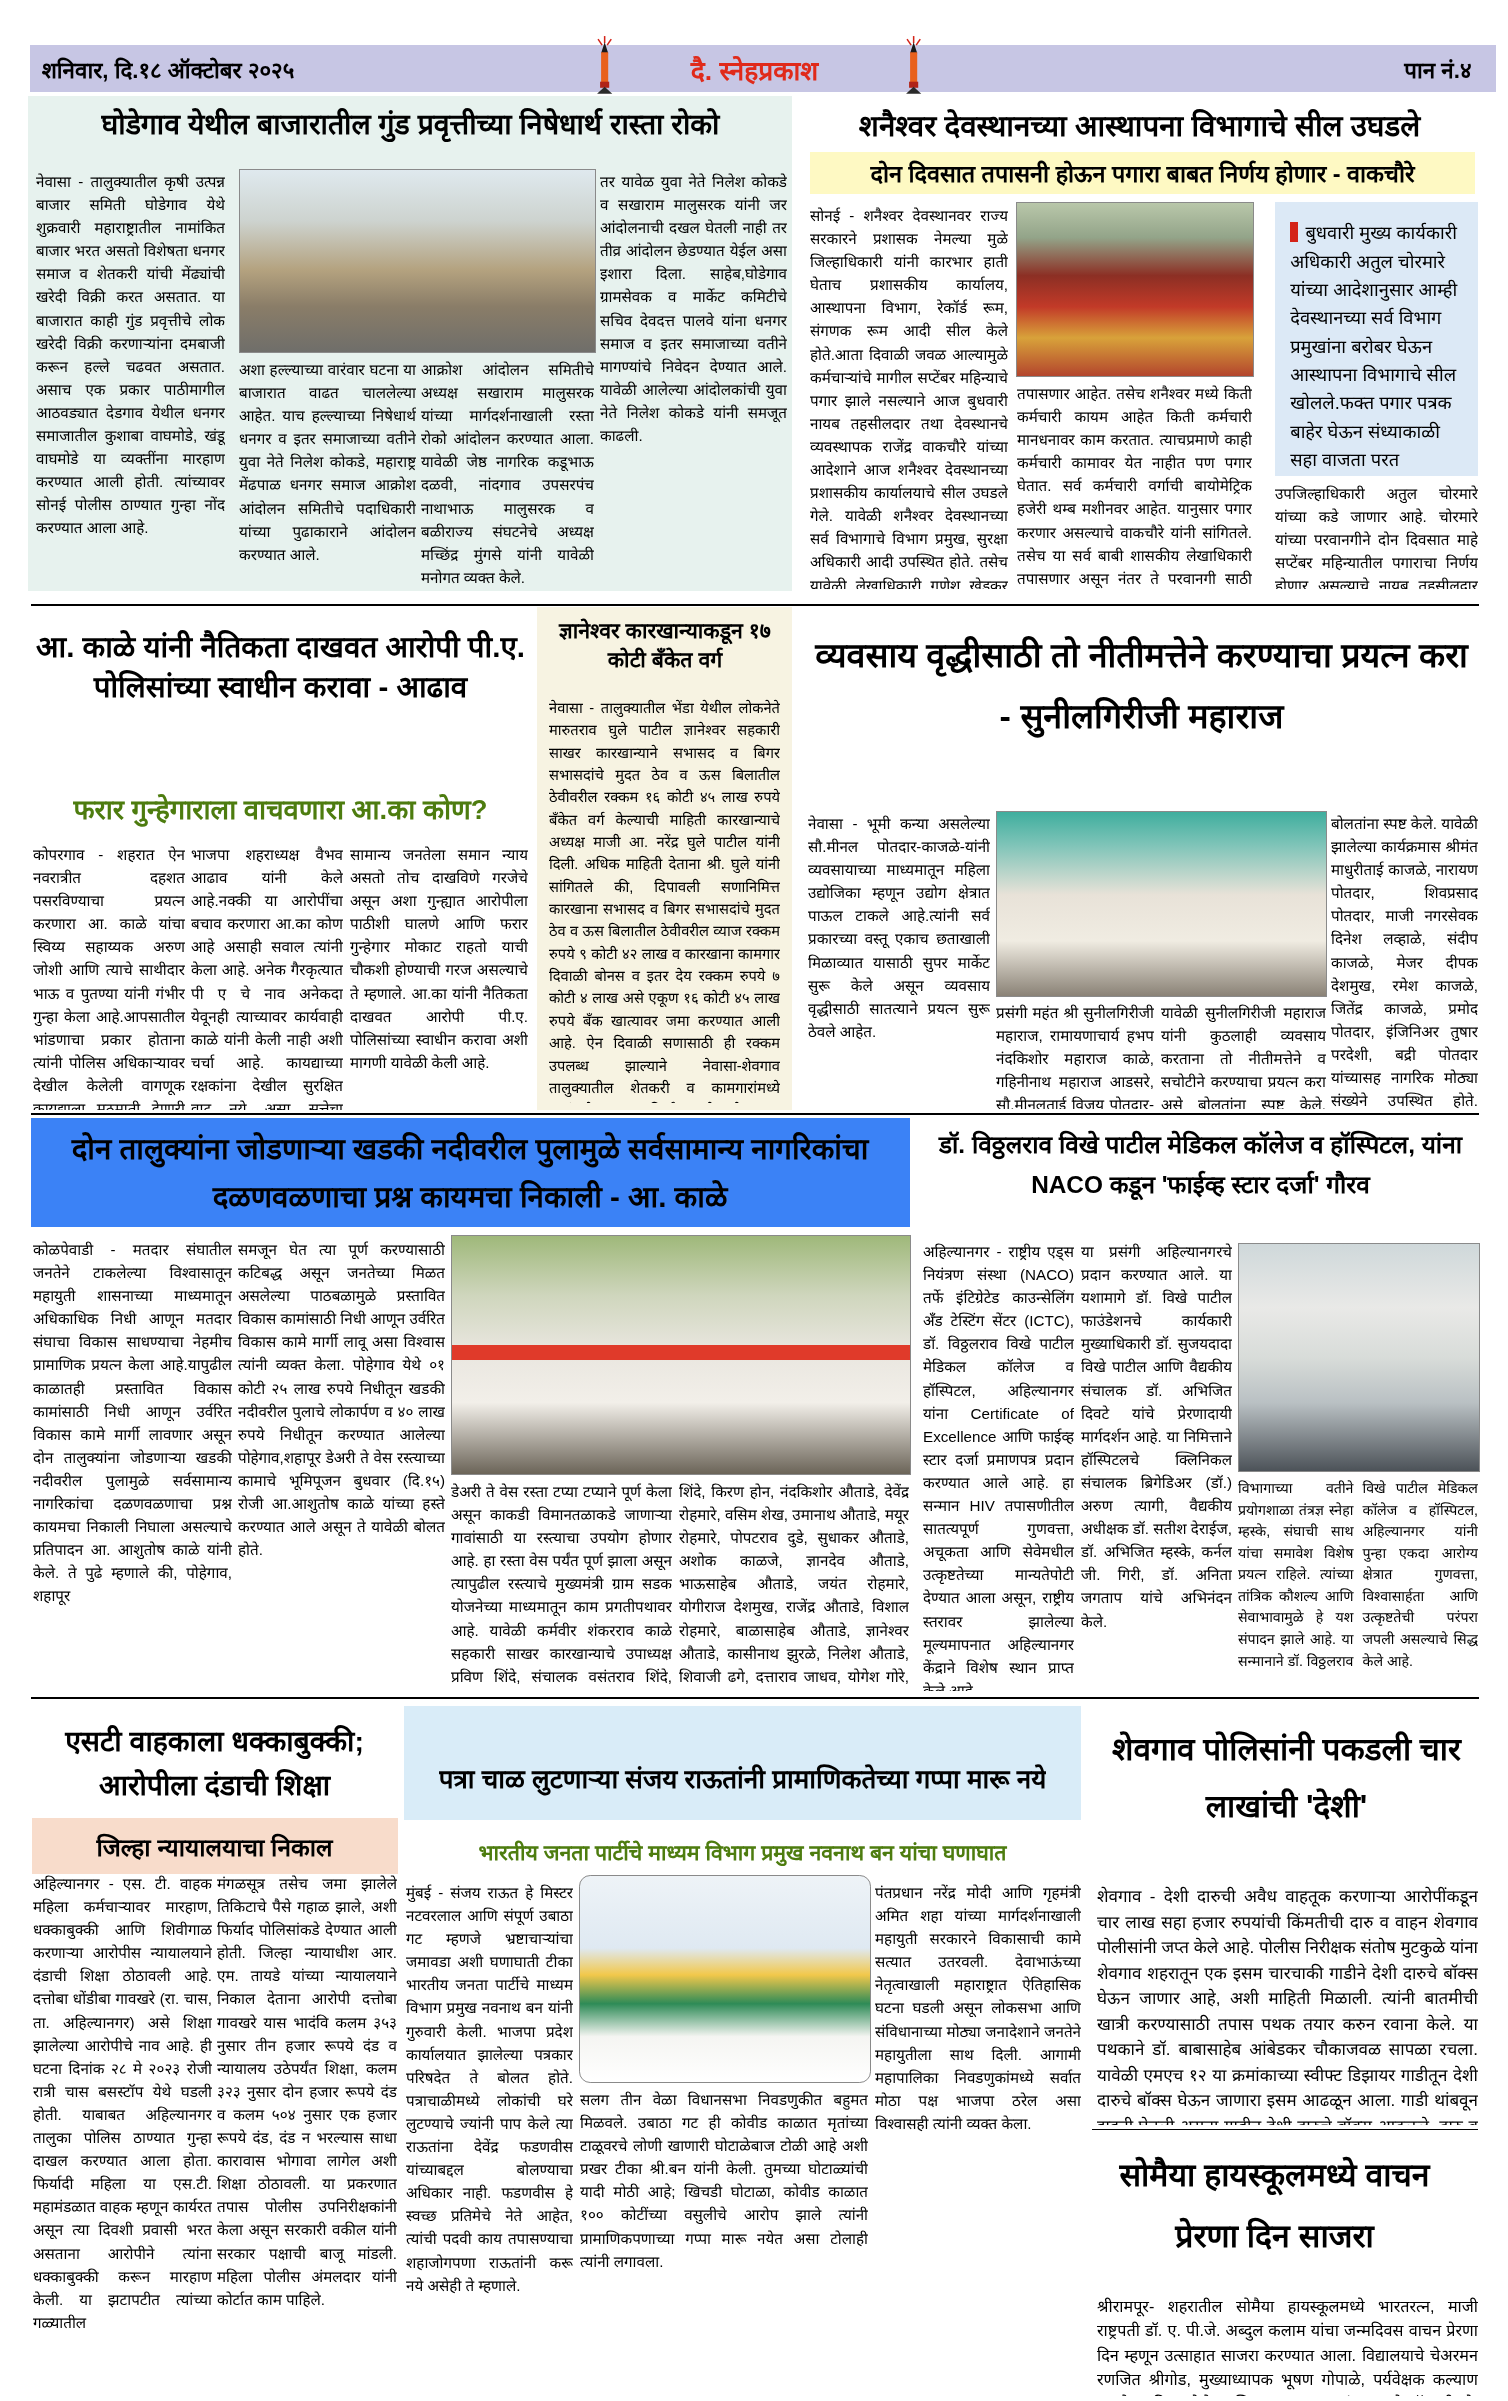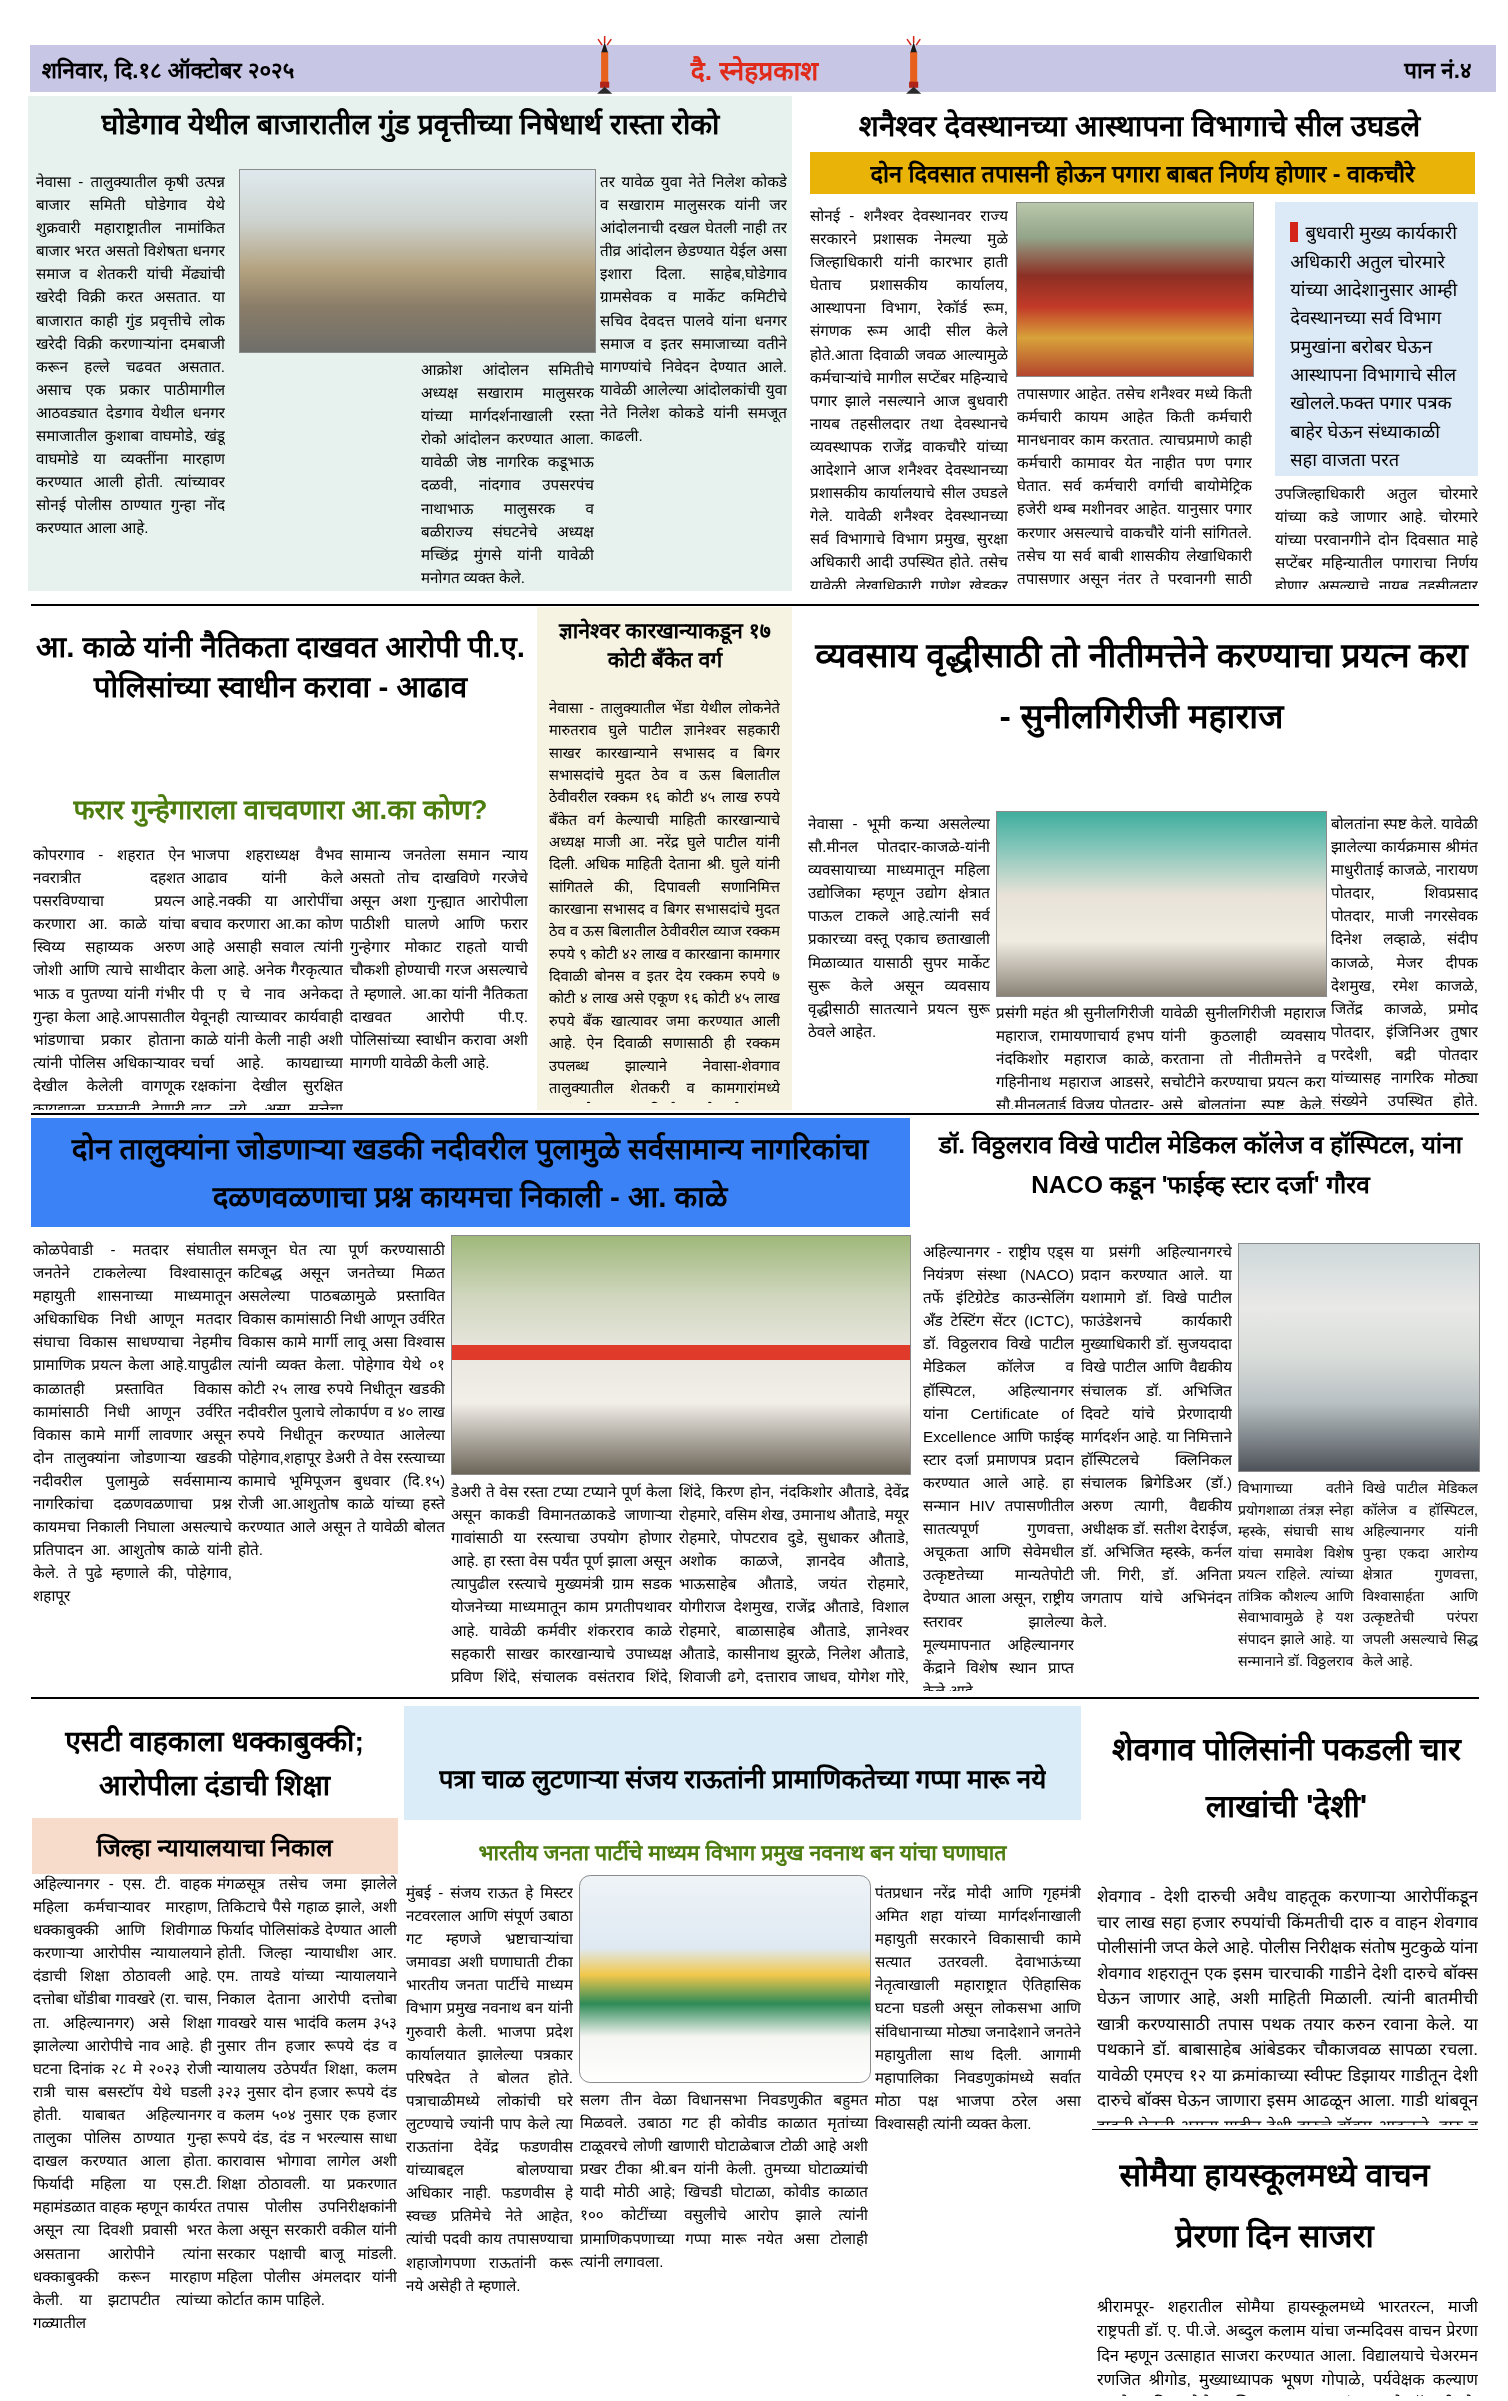--- a/index.html
+++ b/index.html
@@ -48,25 +48,26 @@
         </svg>
     </span>
   </div>
 
   <div style="position:absolute;left:28px;top:96px;width:764px;height:495px;background:#e7f2ee;"></div>
   <div class="h nowrap" style="left:36px;top:104px;width:749px;font-size:28.4px;">घोडेगाव येथील बाजारातील गुंड प्रवृत्तीच्या निषेधार्थ रास्ता रोको</div>
   <div class="t" style="left:36px;top:170px;width:189px;height:416px;">
     <span>नेवासा - तालुक्यातील कृषी उत्पन्न बाजार समिती घोडेगाव येथे शुक्रवारी महाराष्ट्रातील नामांकित बाजार भरत असतो विशेषता धनगर समाज व शेतकरी यांची मेंढ्यांची खरेदी विक्री करत असतात. या बाजारात काही गुंड प्रवृत्तीचे लोक खरेदी विक्री करणाऱ्यांना दमबाजी करून हल्ले चढवत असतात. असाच एक प्रकार पाठीमागील आठवड्यात देडगाव येथील धनगर समाजातील कुशाबा वाघमोडे, खंडू वाघमोडे या व्यक्तींना मारहाण करण्यात आली होती. त्यांच्यावर सोनई पोलीस ठाण्यात गुन्हा नोंद करण्यात आला आहे.</span>
   </div>
   <div class="ph" style="left:239px;top:169px;width:355px;height:182px;background:linear-gradient(180deg,#dfe9ee 0%,#cdd3cf 28%,#b4a27f 55%,#8a7d68 75%,#6f6e6a 100%);"></div>
+  <div class="t" style="left:239px;top:358px;width:177px;height:229px;">अशा हल्ल्याच्या वारंवार घटना या बाजारात वाढत चाललेल्या आहेत. याच हल्ल्याच्या निषेधार्थ धनगर व इतर समाजाच्या वतीने युवा नेते निलेश कोकडे, महाराष्ट्र मेंढपाळ धनगर समाज आक्रोश आंदोलन समितीचे पदाधिकारी यांच्या पुढाकाराने आंदोलन करण्यात आले.</div>
   <div class="t" style="left:421px;top:358px;width:173px;height:229px;">आक्रोश आंदोलन समितीचे अध्यक्ष सखाराम मालुसरक यांच्या मार्गदर्शनाखाली रस्ता रोको आंदोलन करण्यात आला. यावेळी जेष्ठ नागरिक कडूभाऊ दळवी, नांदगाव उपसरपंच नाथाभाऊ मालुसरक व बळीराज्य संघटनेचे अध्यक्ष मच्छिंद्र मुंगसे यांनी यावेळी मनोगत व्यक्त केले.</div>
   <div class="t" style="left:600px;top:170px;width:187px;height:416px;">तर यावेळ युवा नेते निलेश कोकडे व सखाराम मालुसरक यांनी जर आंदोलनाची दखल घेतली नाही तर तीव्र आंदोलन छेडण्यात येईल असा इशारा दिला. साहेब,घोडेगाव ग्रामसेवक व मार्केट कमिटीचे सचिव देवदत्त पालवे यांना धनगर समाज व इतर समाजाच्या वतीने मागण्यांचे निवेदन देण्यात आले. यावेळी आलेल्या आंदोलकांची युवा नेते निलेश कोकडे यांनी समजूत काढली.</div>
 
   <div class="h nowrap" style="left:802px;top:104px;width:675px;font-size:29.5px;">शनैश्वर देवस्थानच्या आस्थापना विभागाचे सील उघडले</div>
-  <div class="band nowrap" style="left:810px;top:152px;width:665px;height:42px;background:#eab308;font-size:23.4px;">दोन दिवसात तपासनी होऊन पगारा बाबत निर्णय होणार - वाकचौरे</div>
+  <div class="band nowrap" style="left:810px;top:152px;width:665px;height:42px;background:#fef9c3;font-size:23.4px;">दोन दिवसात तपासनी होऊन पगारा बाबत निर्णय होणार - वाकचौरे</div>
   <div class="t" style="left:810px;top:204px;width:198px;height:385px;">सोनई - शनैश्वर देवस्थानवर राज्य सरकारने प्रशासक नेमल्या मुळे जिल्हाधिकारी यांनी कारभार हाती घेताच प्रशासकीय कार्यालय, आस्थापना विभाग, रेकॉर्ड रूम, संगणक रूम आदी सील केले होते.आता दिवाळी जवळ आल्यामुळे कर्मचाऱ्यांचे मागील सप्टेंबर महिन्याचे पगार झाले नसल्याने आज बुधवारी नायब तहसीलदार तथा देवस्थानचे व्यवस्थापक राजेंद्र वाकचौरे यांच्या आदेशाने आज शनैश्वर देवस्थानच्या प्रशासकीय कार्यालयाचे सील उघडले गेले. यावेळी शनैश्वर देवस्थानच्या सर्व विभागाचे विभाग प्रमुख, सुरक्षा अधिकारी आदी उपस्थित होते. तसेच यावेळी लेखाधिकारी गणेश खेडकर उपस्थित होते. ते दोन दिवस सर्व पगार पत्रक</div>
   <div class="ph" style="left:1016px;top:202px;width:236px;height:173px;background:linear-gradient(180deg,#b9c7aa 0%,#93a489 20%,#8c2f24 42%,#c23a28 60%,#d8a23a 78%,#b3452d 100%);"></div>
   <div class="t" style="left:1017px;top:382px;width:235px;height:207px;">तपासणार आहेत. तसेच शनैश्वर मध्ये किती कर्मचारी कायम आहेत किती कर्मचारी मानधनावर काम करतात. त्याचप्रमाणे काही कर्मचारी कामावर येत नाहीत पण पगार घेतात. सर्व कर्मचारी वर्गाची बायोमेट्रिक हजेरी थम्ब मशीनवर आहेत. यानुसार पगार करणार असल्याचे वाकचौरे यांनी सांगितले. तसेच या सर्व बाबी शासकीय लेखाधिकारी तपासणार असून नंतर ते परवानगी साठी देवस्थानचे</div>
   <div class="qbox" style="left:1275px;top:202px;width:203px;height:274px;">
     <div class="qtext"><span class="qmark"></span><span>बुधवारी मुख्य कार्यकारी अधिकारी अतुल चोरमारे यांच्या आदेशानुसार आम्ही देवस्थानच्या सर्व विभाग प्रमुखांना बरोबर घेऊन आस्थापना विभागाचे सील खोलले.फक्त पगार पत्रक बाहेर घेऊन संध्याकाळी सहा वाजता परत आस्थापना कार्यालय सील केले.</span></div>
 
   </div>
   <div class="t" style="left:1275px;top:482px;width:203px;height:107px;">उपजिल्हाधिकारी अतुल चोरमारे यांच्या कडे जाणार आहे. चोरमारे यांच्या परवानगीने दोन दिवसात माहे सप्टेंबर महिन्यातील पगाराचा निर्णय होणार असल्याचे नायब तहसीलदार राजेंद्र वाकचौरे यांनी सांगितले.</div>
 
   <div class="hr" style="left:30.5px;top:604px;width:1448px;height:1.5px;"></div>

